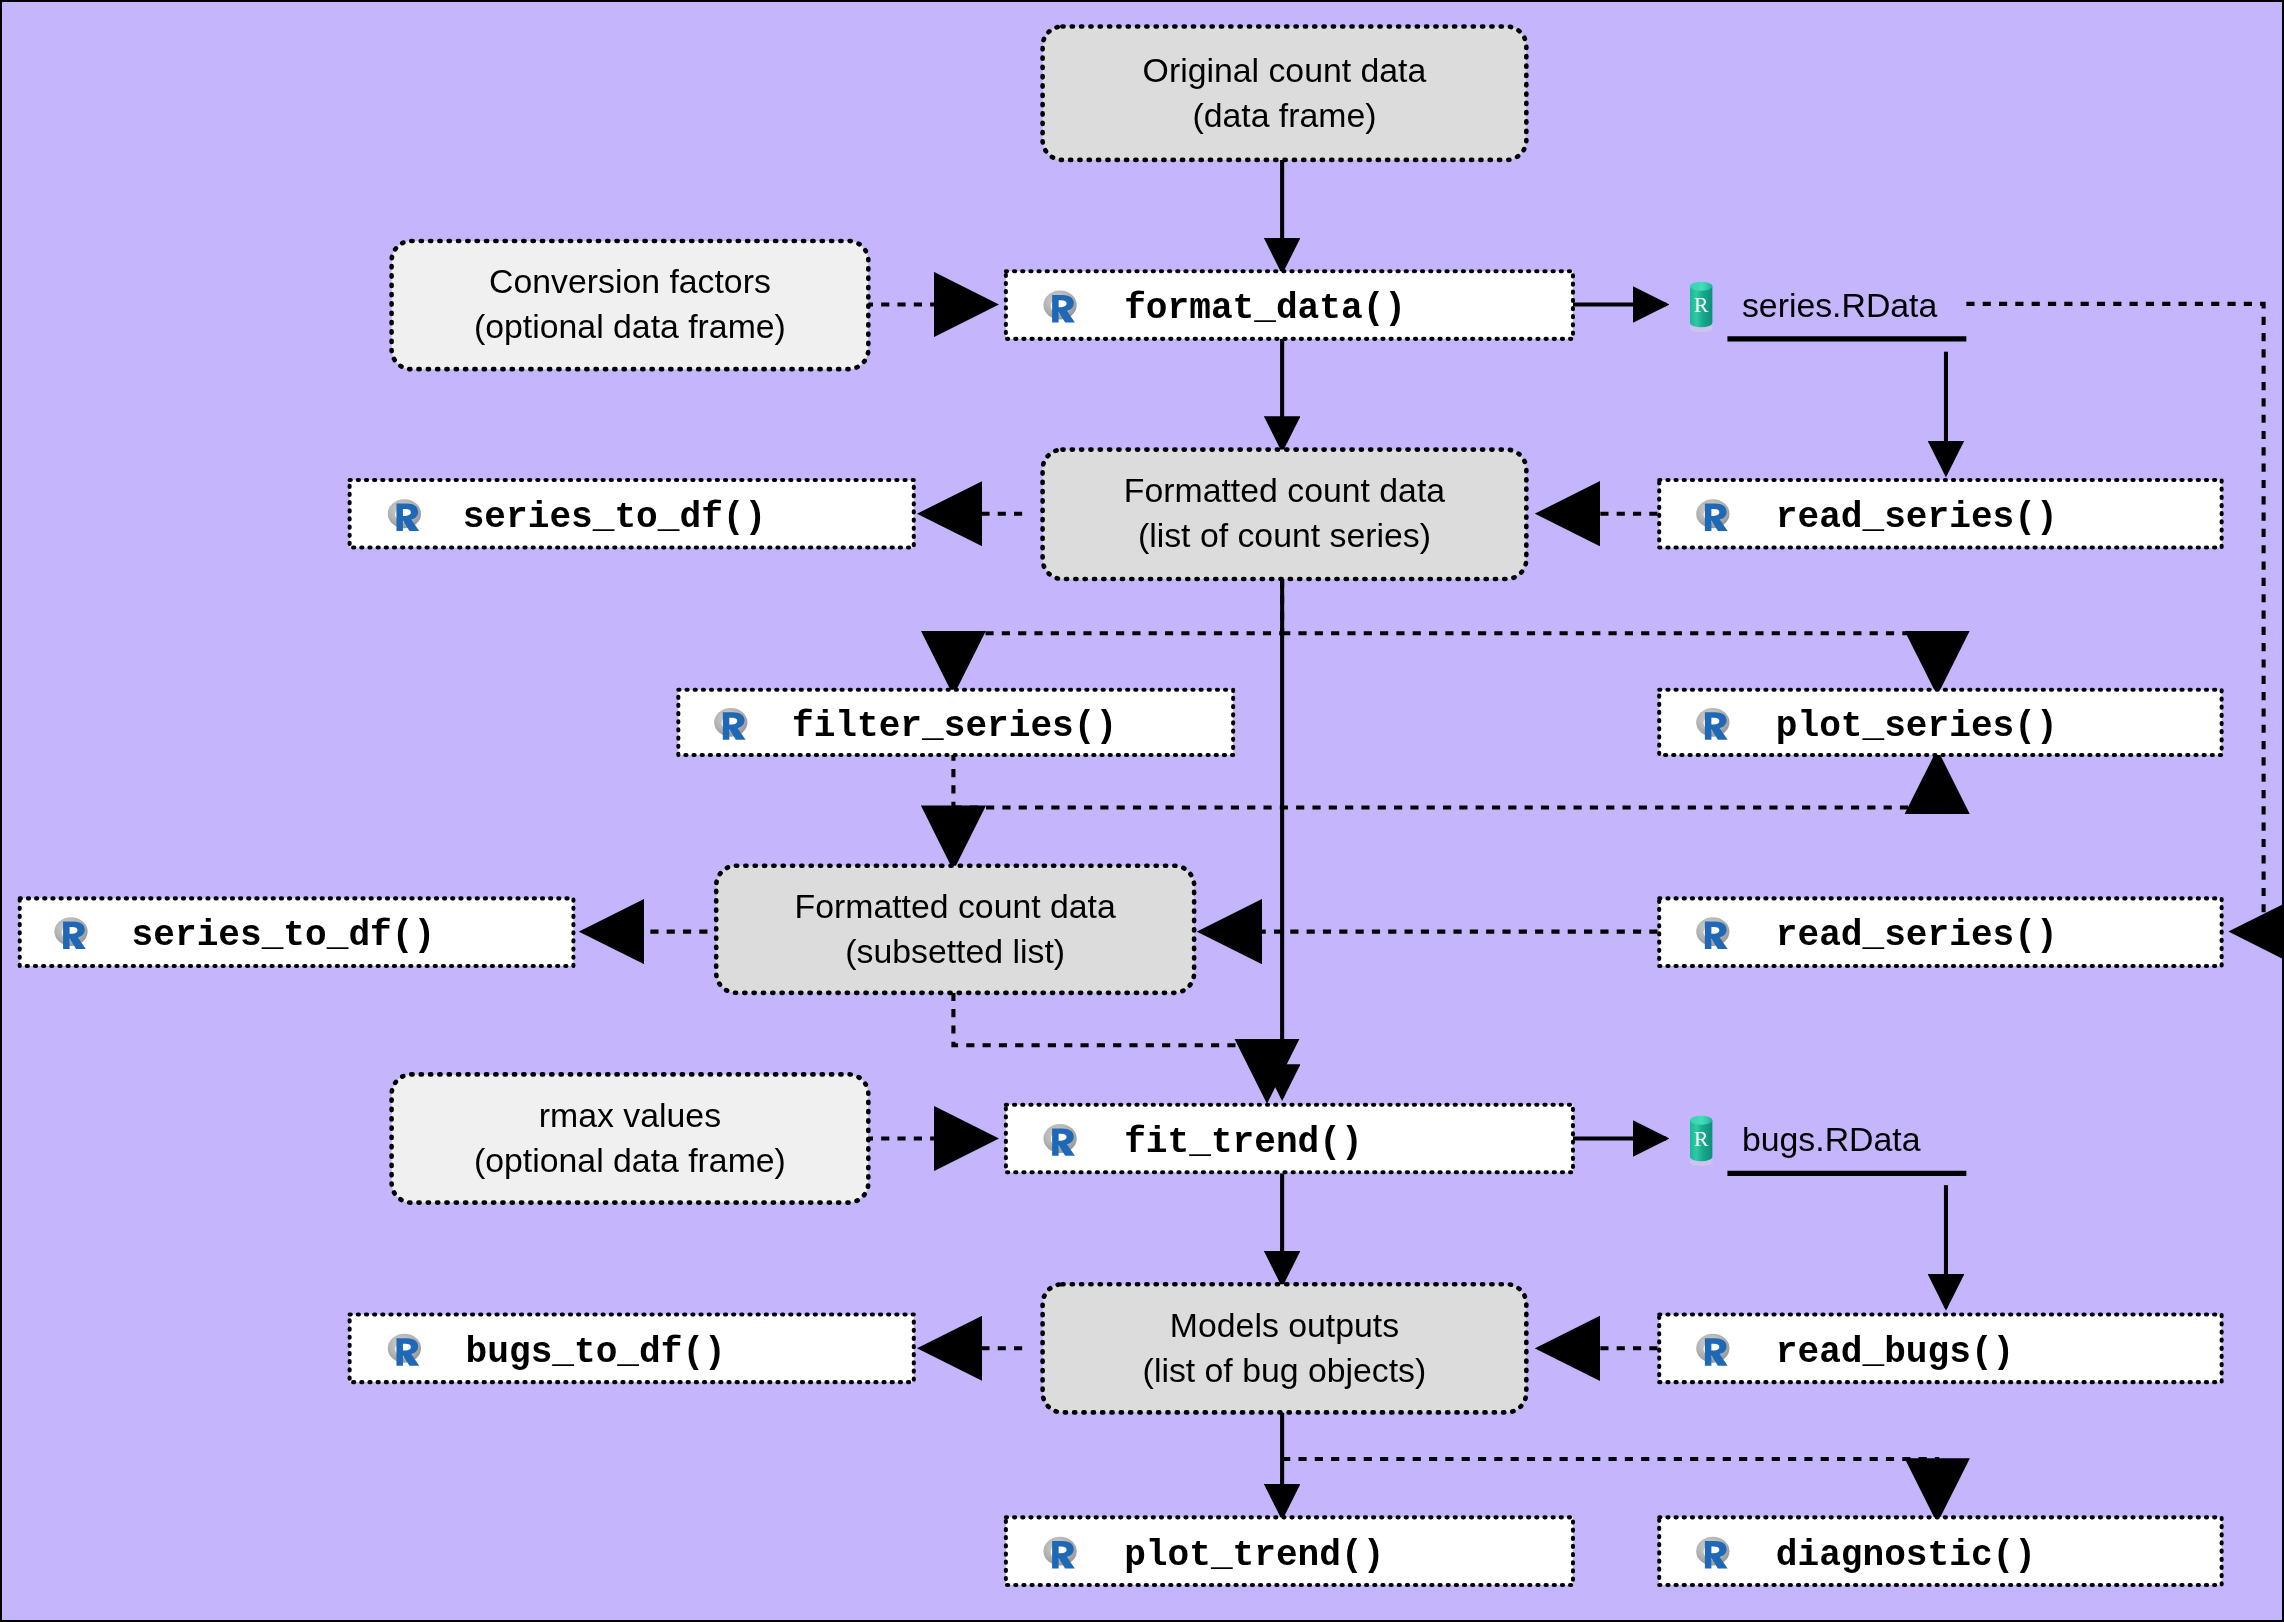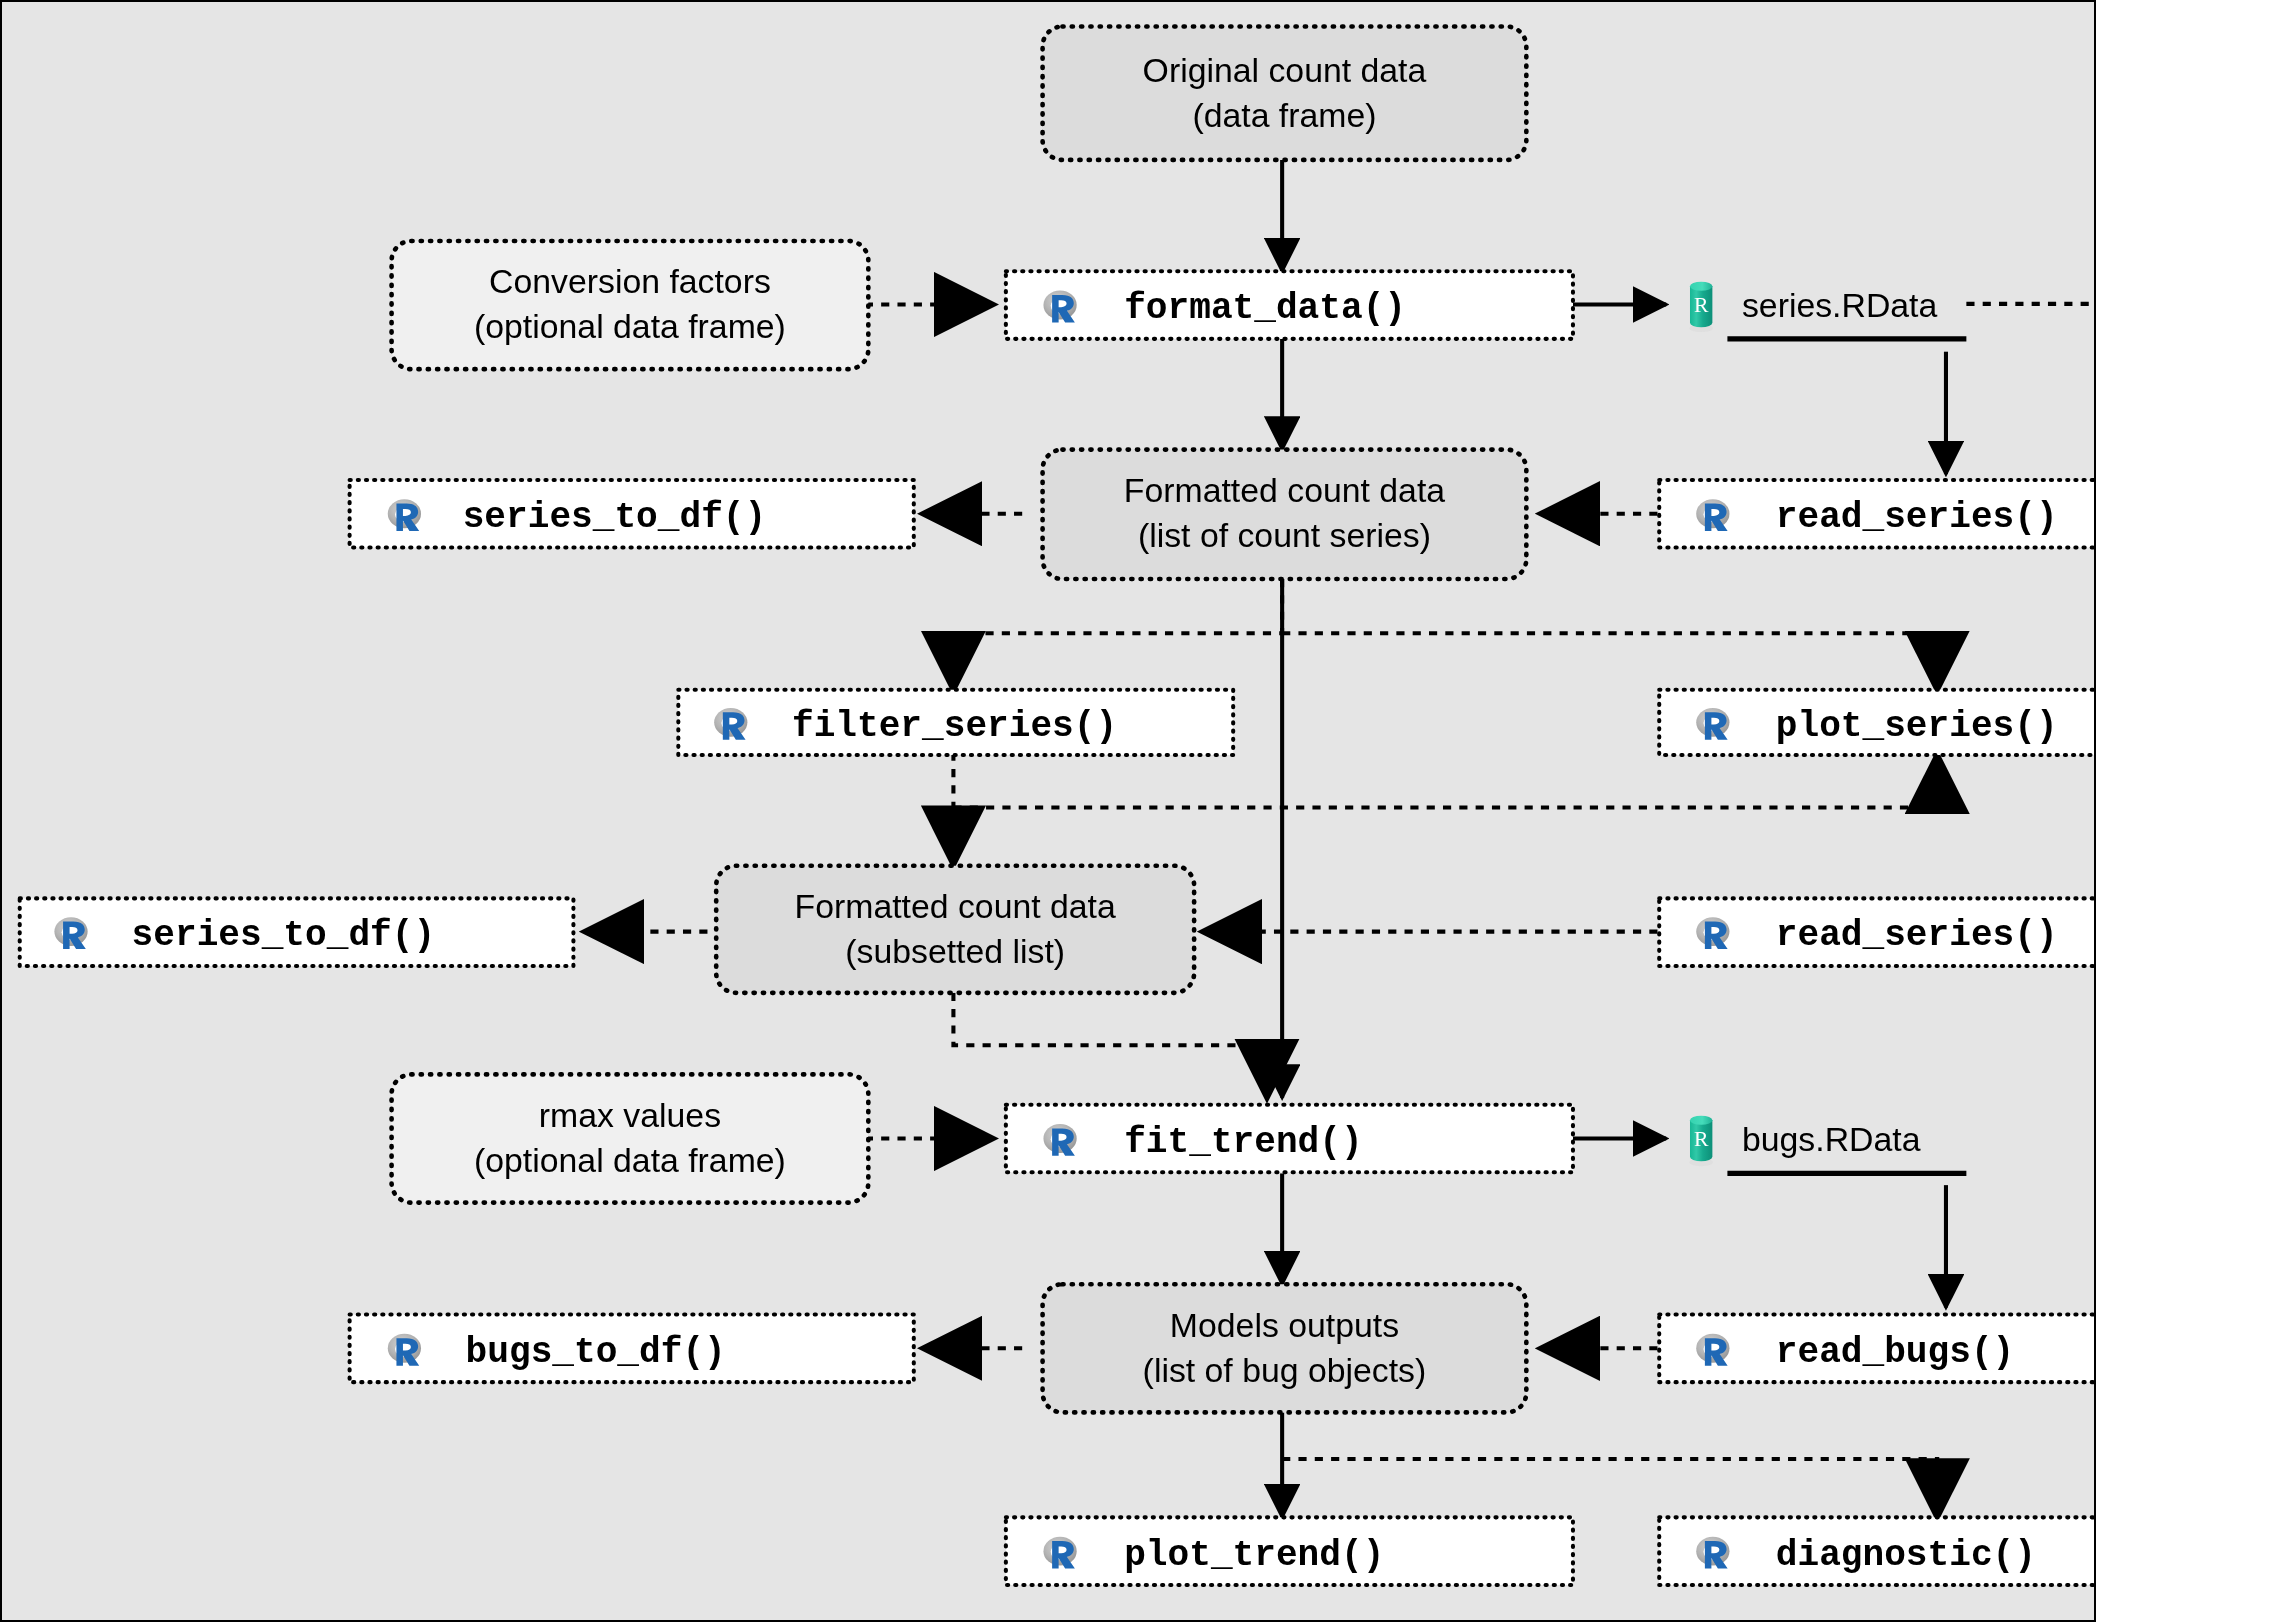--- a/index.html
+++ b/index.html
@@ -1,17 +1,17 @@
 <!DOCTYPE html>
 <html style="font-size:9.3px"><head>
 <meta charset="utf-8">
 <style>
   html,body{margin:0;padding:0;background:#ffffff;}
   body{font-family:"Liberation Sans",sans-serif;}
-  #page{position:relative;width:2096px;height:1622px;background:#e5e5e5;box-sizing:border-box;border:2.3px solid #000;overflow:hidden;}
+  #page{position:relative;width:2284px;height:1622px;background:#c4b5fd;box-sizing:border-box;border:2.3px solid #000;overflow:hidden;}
   #flow{position:absolute;left:0;top:0;width:2284px;height:1622px;}
   .nodeLabel{font-family:"Liberation Sans",sans-serif;font-size:58px;fill:#000;}
   .fnLabel{font-family:"Liberation Mono",monospace;font-size:62px;font-weight:bold;fill:#000;letter-spacing:0px;}
   .fileLabel{font-family:"Liberation Sans",sans-serif;font-size:58px;fill:#000;}
   .rGlyph{font-family:"Liberation Serif",serif;font-size:62px;fill:#ffffff;}
 </style>
 </head>
 <body>
 
 <div id="page">

